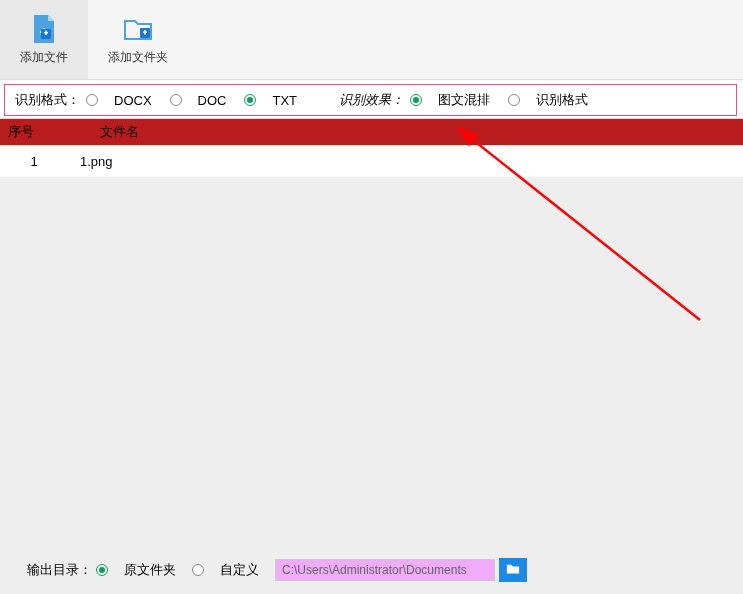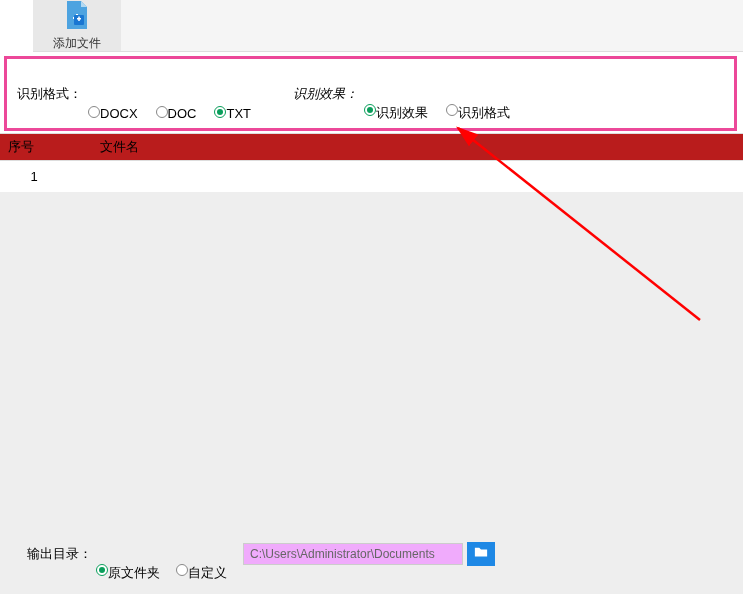--- a/index.html
+++ b/index.html
@@ -1,23 +1,23 @@
 <!DOCTYPE html>
 <html><head>
   <meta charset="utf-8">
   <style>
     * { box-sizing: border-box; margin: 0; padding: 0; }
     body { font-family: "Microsoft YaHei", Arial, sans-serif; font-size: 13px; background: #fff; width: 743px; height: 594px; overflow: hidden; position: relative; }
-    .toolbar { display: flex; background: #f5f5f5; border-bottom: 1px solid #ddd; height: 52px; margin-left: 33px; }
+    .toolbar { display: flex; background: #f5f5f5; border-bottom: 1px solid #ddd; height: 80px; }
     .toolbar-btn { display: flex; flex-direction: column; align-items: center; justify-content: center; padding: 8px 20px; cursor: pointer; }
     .toolbar-btn.active { background: #e8e8e8; }
     .toolbar-btn .icon { width: 32px; height: 32px; margin-bottom: 4px; }
     .toolbar-btn span { font-size: 12px; color: #333; }
-    .options-bar { display: flex; align-items: center; padding: 6px 10px; border: 3px solid #ec4899; margin: 4px 6px 2px 4px; font-size: 13px; gap: 6px; position: relative; }
-    .radio { display: inline-flex; gap: 0; margin-right: 12px; cursor: pointer; margin-top: 39px; }
+    .options-bar { display: flex; align-items: center; padding: 6px 10px; border: 1px solid #ec4899; margin: 4px 6px 2px 4px; font-size: 13px; gap: 6px; position: relative; }
+    .radio { display: inline-flex; align-items: center; gap: 16px; margin-right: 12px; cursor: pointer; }
     .radio-circle { width: 12px; height: 12px; border: 1px solid #888; border-radius: 50%; display: inline-flex; align-items: center; justify-content: center; background: #fff; }
     .radio.selected .radio-circle { border-color: #0a9e5b; }
     .radio.selected .radio-dot { width: 6px; height: 6px; background: #0a9e5b; border-radius: 50%; }
     .table-header { display: flex; background: #b91c1c; border-top: 1px solid #ddd; border-bottom: 1px solid #ddd; padding: 4px 0; font-size: 13px; }
     .col-no { width: 60px; text-align: left; padding-left: 8px; }
     .col-name { flex: 1; text-align: left; padding-left: 40px; }
     .table-body { background: #fff; }
     .row { display: flex; padding: 8px 0; font-size: 13px; }
     .row .col-no { text-align: center; }
     .row .col-name { text-align: left; padding-left: 20px; }
@@ -39,20 +39,31 @@
           <path d="M20 2v6h6z" fill="#b3d9f2"></path>
           <rect x="12" y="18" width="8" height="2" fill="#fff"></rect>
           <rect x="15" y="15" width="2" height="8" fill="#fff"></rect>
           <rect x="13" y="16" width="10" height="10" rx="1" fill="#1976d2"></rect>
           <rect x="16" y="19" width="4" height="1.5" fill="#fff"></rect>
           <rect x="17.25" y="17.5" width="1.5" height="4.5" fill="#fff"></rect>
         </svg>
     </span>
     <span>添加文件</span>
   </div>
+  <div class="toolbar-btn">
+    <span class="icon">
+      <svg viewBox="0 0 32 32" width="32" height="32">
+          <path d="M3 8h10l3 3h13v15H3z" fill="none" stroke="#4da3e0" stroke-width="2"></path>
+          <rect x="18" y="15" width="10" height="10" rx="1" fill="#1976d2"></rect>
+          <rect x="21" y="18.5" width="4" height="1.5" fill="#fff"></rect>
+          <rect x="22.25" y="17" width="1.5" height="4.5" fill="#fff"></rect>
+        </svg>
+    </span>
+    <span>添加文件夹</span>
+  </div>
 </div>
 
 <div class="options-bar">
   <span>识别格式：</span>
   <label class="radio">
       <span class="radio-circle">
         <span class="radio-dot"></span>
       </span>
       <span>DOCX</span>
     </label>
@@ -66,37 +77,38 @@
       <span class="radio-circle">
         <span class="radio-dot"></span>
       </span>
       <span>TXT</span>
     </label>
   <span class="label-margin">识别效果：</span>
   <label class="radio selected">
       <span class="radio-circle">
         <span class="radio-dot"></span>
       </span>
-      <span>识别效果</span>
+      <span>图文混排</span>
     </label>
   <label class="radio">
       <span class="radio-circle">
         <span class="radio-dot"></span>
       </span>
       <span>识别格式</span>
     </label>
 </div>
 
 <div class="table-header">
   <div class="col-no">序号</div>
   <div class="col-name">文件名</div>
 </div>
 <div class="table-body">
   <div class="row">
     <div class="col-no">1</div>
+    <div class="col-name">1.png</div>
   </div>
 </div>
 <div class="gray-area"></div>
 
 <svg class="arrow-line" style="left:0;top:0" width="743" height="594">
   <defs>
       <marker id="ah" markerWidth="10" markerHeight="10" refX="8" refY="3" orient="auto">
         <path d="M0,0 L9,3 L0,6 z" fill="red"></path>
       </marker>
     </defs>

